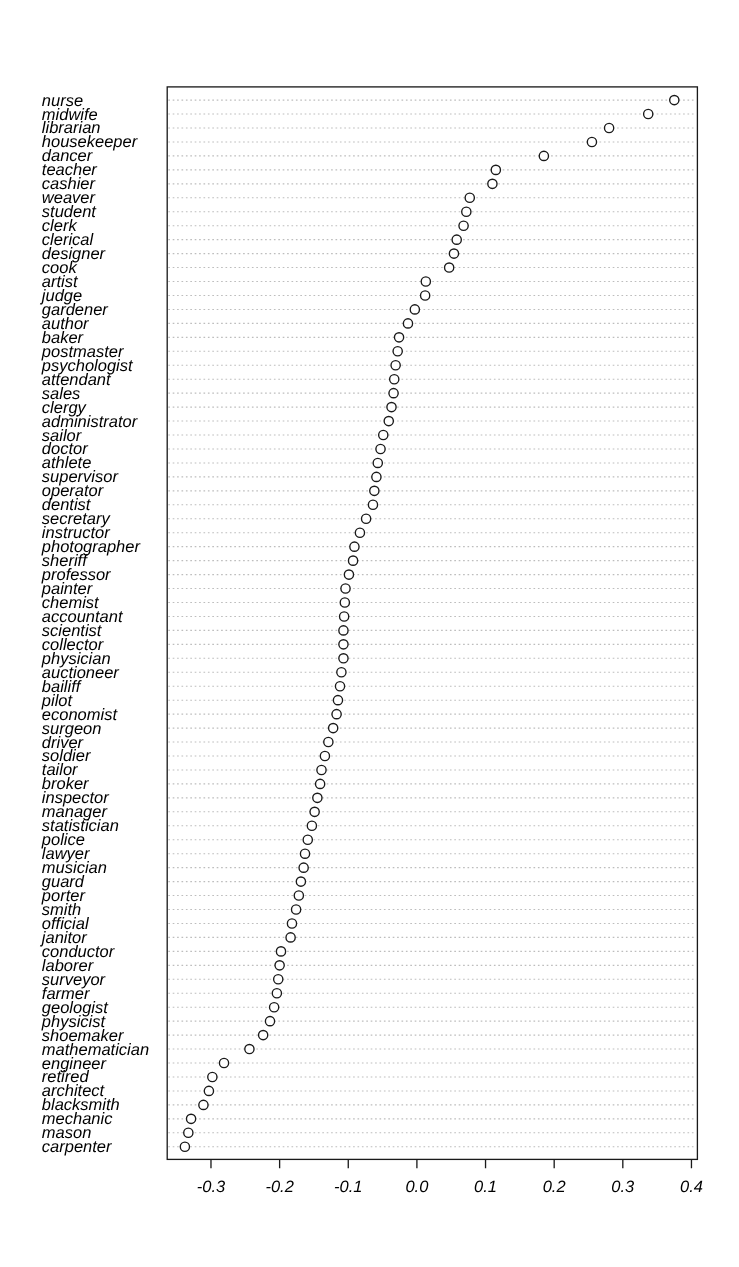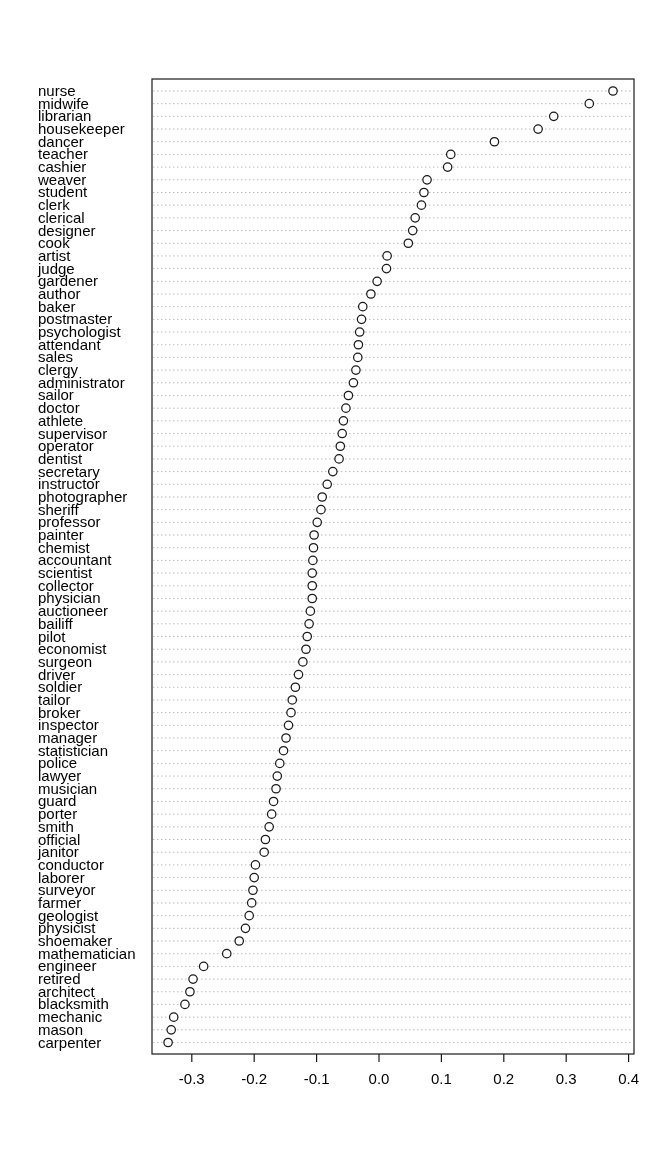--- a/index.html
+++ b/index.html
@@ -7,20 +7,21 @@
     padding: 0;
     background: #ffffff;
   }
   #canvas {
     position: relative;
     width: 672px;
     height: 1152px;
     background: #ffffff;
     overflow: hidden;
     font-family: "Liberation Sans", sans-serif;
+    font-style: italic;
   }
   svg text {
     font-family: "Liberation Sans", sans-serif;
   }
   .cat-label {
     font-size: 15px;
     fill: #000000;
   }
   .tick-label {
     font-size: 15px;

